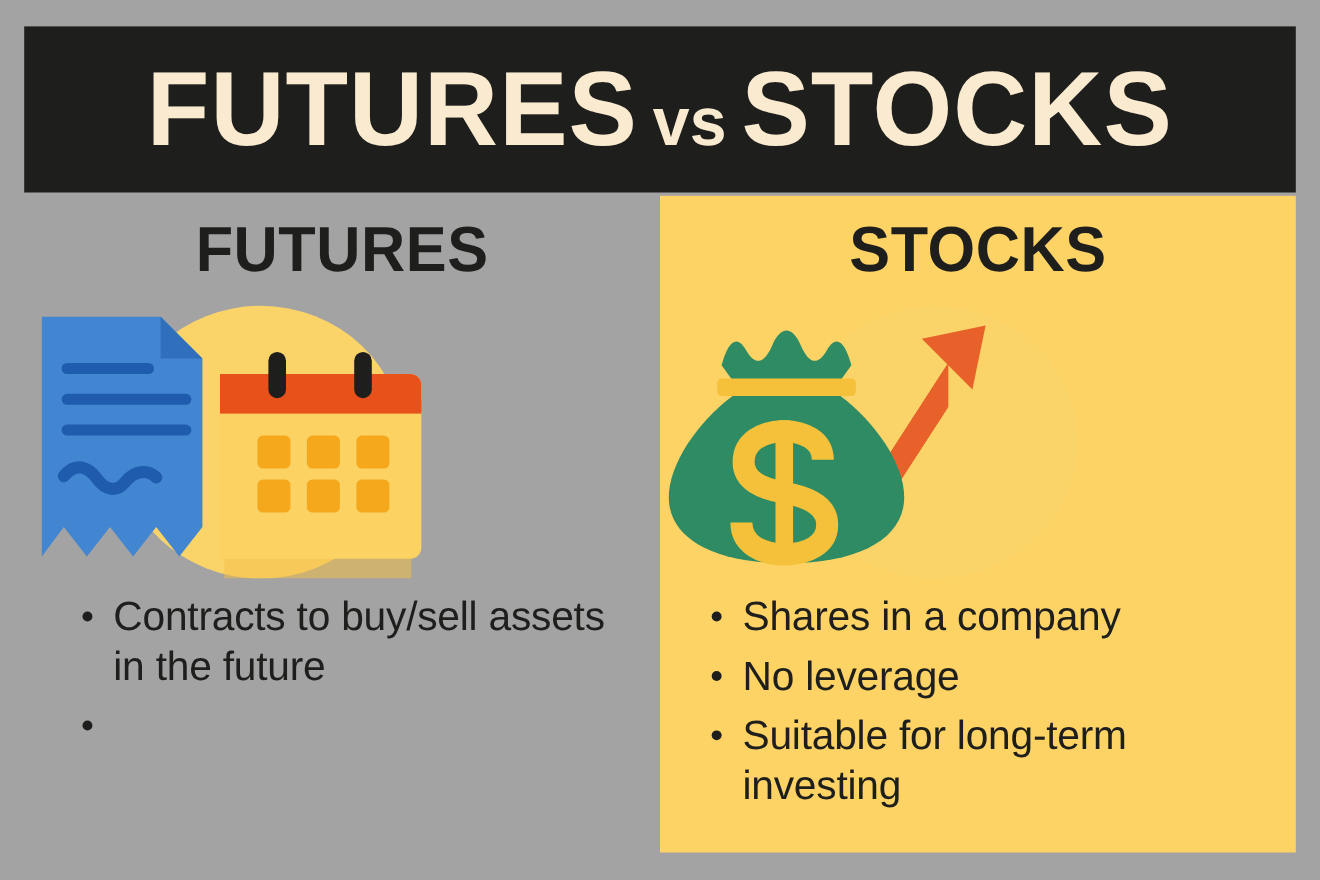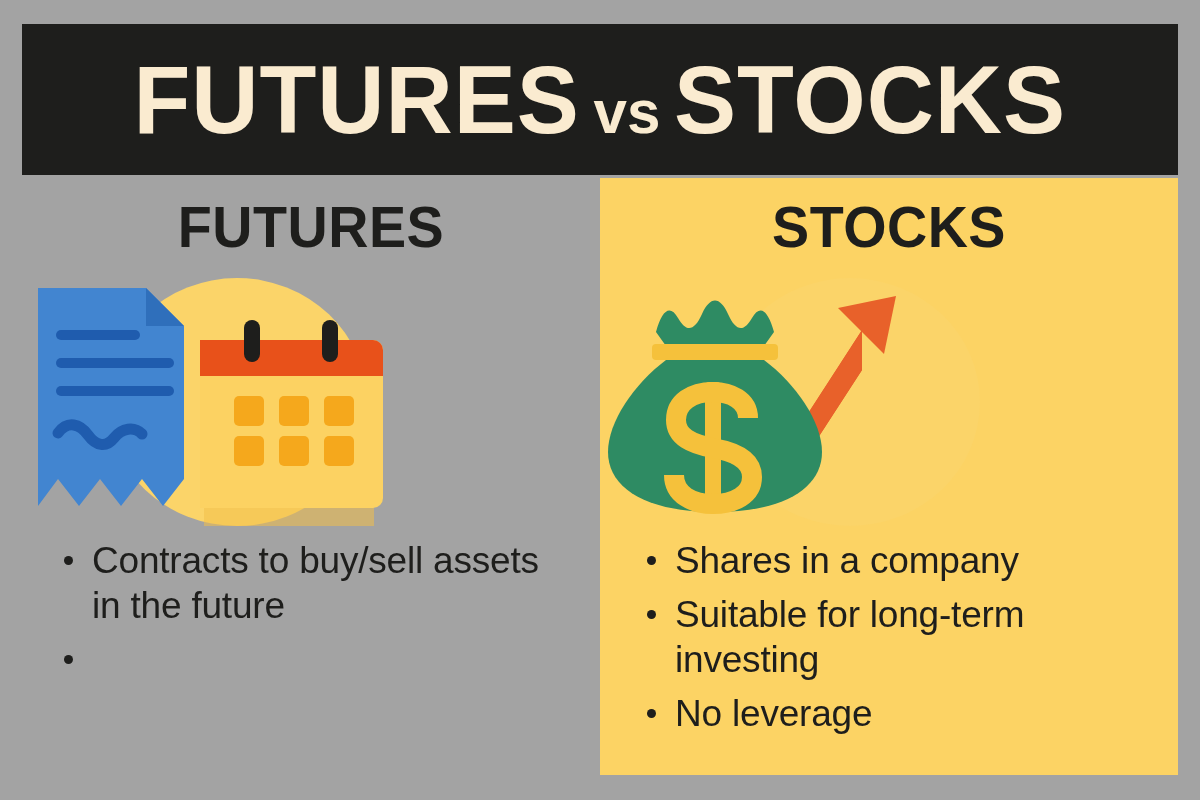--- a/index.html
+++ b/index.html
@@ -87,21 +87,21 @@
     top: 96px;
     left: 0;
     width: 578px;
     height: 252px;
   }
   .icon-svg { display: block; }
 
   
   .bullets {
     position: absolute;
-    left: 34px;
+    left: 45px;
     top: 360px;
     width: 510px;
     margin: 0;
     padding: 0;
     list-style: none;
     color: #1e1e1c;
   }
   #column-stocks .bullets { left: 39px; width: 500px; }
   .bullets li {
     position: relative;
@@ -266,22 +266,22 @@
       </svg>
     </div>
 
     <ul class="bullets">
       <li>
         <span class="dot"></span>
         <span>Shares in a company</span>
       </li>
       <li>
         <span class="dot"></span>
+        <span>No leverage</span>
+      </li>
+      <li>
+        <span class="dot"></span>
         <span>Suitable for long-term investing</span>
-      </li>
-      <li>
-        <span class="dot"></span>
-        <span>No leverage</span>
       </li>
     </ul>
   </div>
 
 </div>
 
 </body></html>

